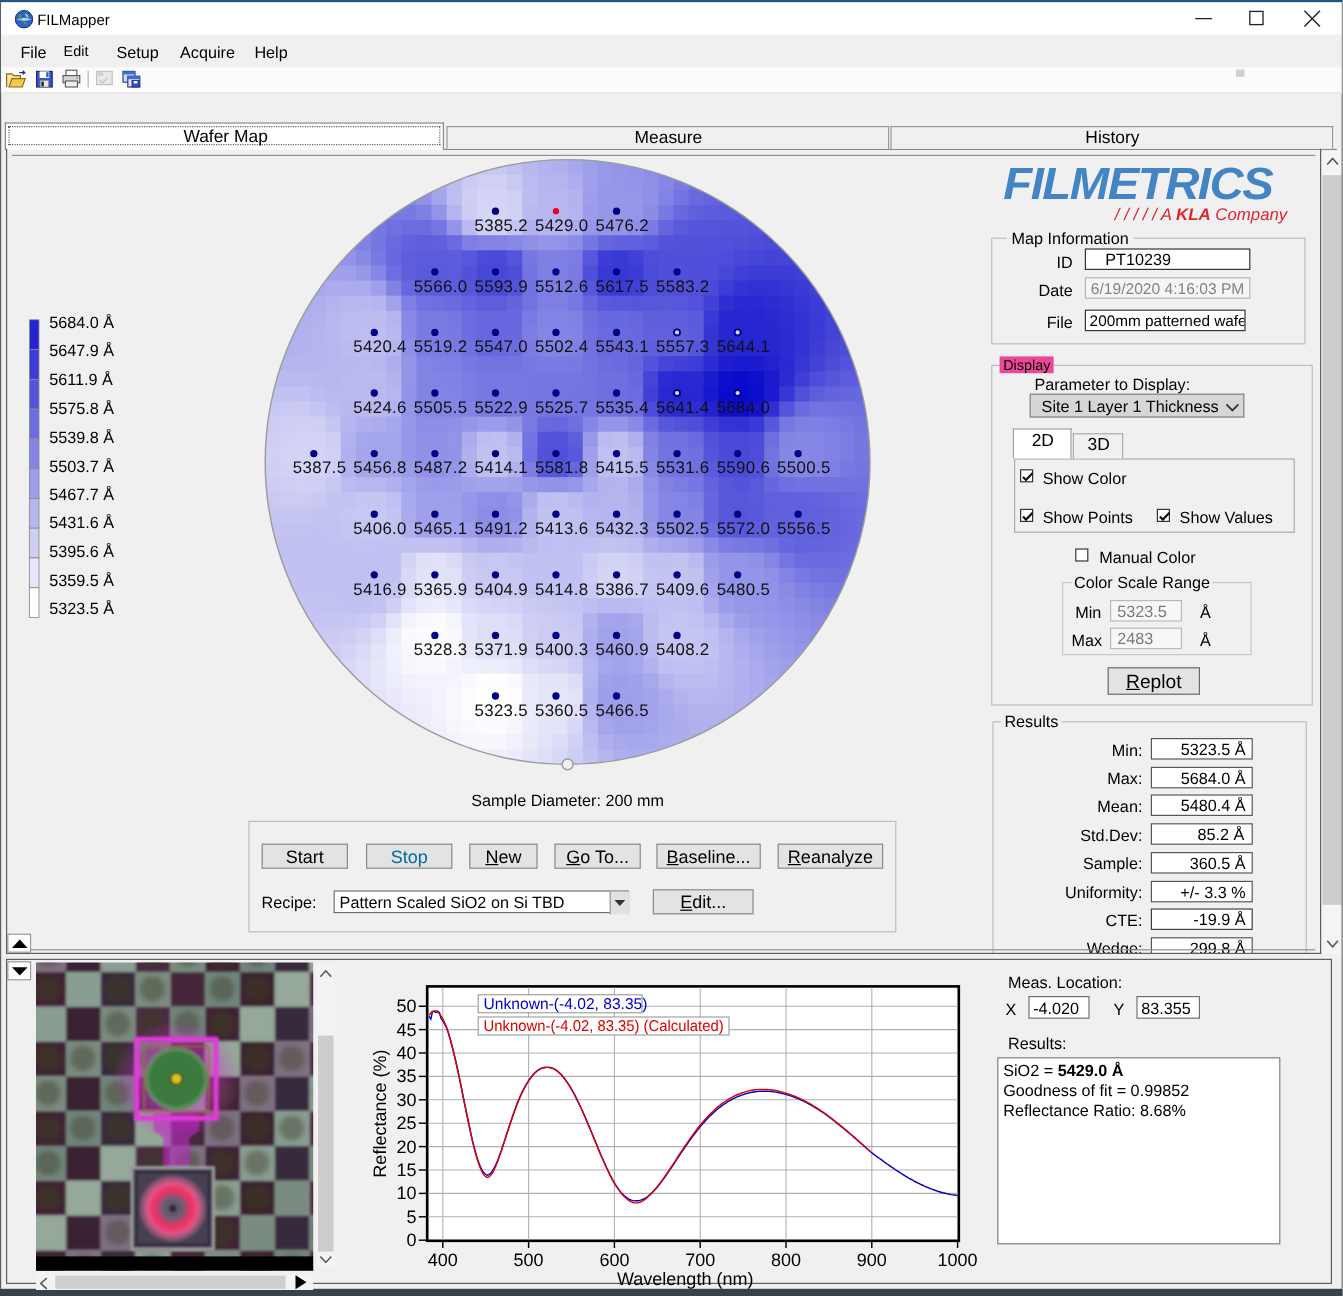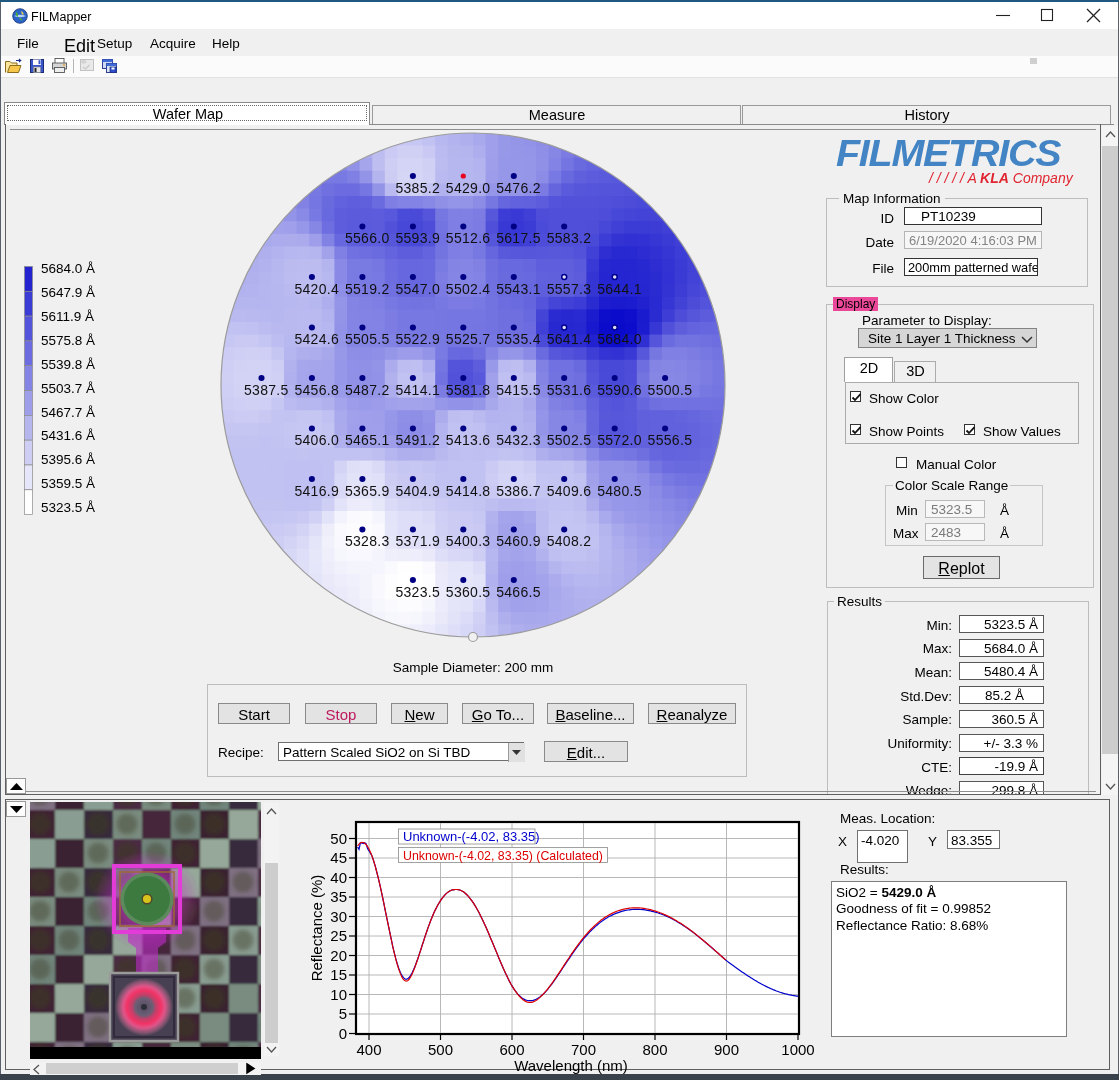--- a/index.html
+++ b/index.html
@@ -1481,21 +1481,21 @@
         <circle cx="412.9" cy="580.0" r="3.05" fill="#000085"></circle>
         <text x="395.4" y="596.5">5323.5</text>
         <circle cx="463.3" cy="580.0" r="3.05" fill="#000085"></circle>
         <text x="445.8" y="596.5">5360.5</text>
         <circle cx="513.8" cy="580.0" r="3.05" fill="#000085"></circle>
         <text x="496.2" y="596.5">5466.5</text>
       </g>
     </svg>
     <div style="position:absolute;left:207px;top:684px;width:540px;height:93px;border:1px solid #bdbdbd"></div>
     <div style="position:absolute;left:218px;top:703px;width:72px;height:21px;background:#e3e3e3;border:1px solid #8a8a8a;font-size:15px;text-align:center;line-height:21px;">Start</div>
-    <div style="position:absolute;left:305px;top:703px;width:72px;height:21px;background:#e3e3e3;border:1px solid #8a8a8a;font-size:15px;text-align:center;line-height:21px;color:#be185d">Stop</div>
+    <div style="position:absolute;left:305px;top:703px;width:72px;height:21px;background:#e3e3e3;border:1px solid #8a8a8a;font-size:15px;text-align:center;line-height:21px;color:#0369a1">Stop</div>
     <div style="position:absolute;left:391px;top:703px;width:57px;height:21px;background:#e3e3e3;border:1px solid #8a8a8a;font-size:15px;text-align:center;line-height:21px;"><u>N</u>ew</div>
     <div style="position:absolute;left:462px;top:703px;width:72px;height:21px;background:#e3e3e3;border:1px solid #8a8a8a;font-size:15px;text-align:center;line-height:21px;"><u>G</u>o To...</div>
     <div style="position:absolute;left:547px;top:703px;width:87px;height:21px;background:#e3e3e3;border:1px solid #8a8a8a;font-size:15px;text-align:center;line-height:21px;"><u>B</u>aseline...</div>
     <div style="position:absolute;left:648px;top:703px;width:88px;height:21px;background:#e3e3e3;border:1px solid #8a8a8a;font-size:15px;text-align:center;line-height:21px;"><u>R</u>eanalyze</div>
     <div style="position:absolute;left:218px;top:745px;font-size:13.5px">Recipe:</div>
     <div style="position:absolute;left:278px;top:742px;width:246px;height:19px;background:#fff;border:1px solid #6f6f6f;font-size:13.5px;line-height:19px;padding-left:4px">Pattern Scaled SiO2 on Si TBD</div>
     <div style="position:absolute;left:508px;top:743px;width:17px;height:19px;background:#e1e1e1;border-left:1px solid #9a9a9a"></div>
     <svg style="position:absolute;left:512px;top:750px" width="10" height="6">
       <path d="M0 0 L9 0 L4.5 5 Z" fill="#333"></path>
     </svg>
@@ -1551,21 +1551,21 @@
     <div style="position:absolute;left:923px;top:556px;width:77px;height:23px;background:#e3e3e3;border:1px solid #6a6a6a;font-size:16px;text-align:center;line-height:23px"><u>R</u>eplot</div>
     <div style="position:absolute;left:827px;top:601px;width:262px;height:200px;border:1px solid #bdbdbd"></div>
     <div style="position:absolute;left:834px;top:594px;font-size:13.5px;background:#f0f0f0;padding:0 3px">Results</div>
     <div style="position:absolute;left:852px;top:618px;width:100px;text-align:right;font-size:13.5px">Min:</div>
     <div style="position:absolute;left:959px;top:615px;width:85px;height:18px;background:#fff;border:1px solid #575757;font-size:13.5px;line-height:18px;text-align:right;padding-right:5px">5323.5 Å</div>
     <div style="position:absolute;left:852px;top:641px;width:100px;text-align:right;font-size:13.5px">Max:</div>
     <div style="position:absolute;left:959px;top:639px;width:85px;height:18px;background:#fff;border:1px solid #575757;font-size:13.5px;line-height:18px;text-align:right;padding-right:5px">5684.0 Å</div>
     <div style="position:absolute;left:852px;top:665px;width:100px;text-align:right;font-size:13.5px">Mean:</div>
     <div style="position:absolute;left:959px;top:662px;width:85px;height:18px;background:#fff;border:1px solid #575757;font-size:13.5px;line-height:18px;text-align:right;padding-right:5px">5480.4 Å</div>
     <div style="position:absolute;left:852px;top:689px;width:100px;text-align:right;font-size:13.5px">Std.Dev:</div>
-    <div style="position:absolute;left:959px;top:686px;width:85px;height:18px;background:#fff;border:1px solid #575757;font-size:13.5px;line-height:18px;text-align:right;padding-right:19px">85.2 Å</div>
+    <div style="position:absolute;left:959px;top:686px;width:85px;height:18px;background:#fff;border:1px solid #575757;font-size:13.5px;line-height:18px;text-align:right;padding-right:6px">85.2 Å</div>
     <div style="position:absolute;left:852px;top:712px;width:100px;text-align:right;font-size:13.5px">Sample:</div>
     <div style="position:absolute;left:959px;top:710px;width:85px;height:18px;background:#fff;border:1px solid #575757;font-size:13.5px;line-height:18px;text-align:right;padding-right:5px">360.5 Å</div>
     <div style="position:absolute;left:852px;top:736px;width:100px;text-align:right;font-size:13.5px">Uniformity:</div>
     <div style="position:absolute;left:959px;top:734px;width:85px;height:18px;background:#fff;border:1px solid #575757;font-size:13.5px;line-height:18px;text-align:right;padding-right:5px">+/- 3.3 %</div>
     <div style="position:absolute;left:852px;top:760px;width:100px;text-align:right;font-size:13.5px">CTE:</div>
     <div style="position:absolute;left:959px;top:757px;width:85px;height:18px;background:#fff;border:1px solid #404040;font-size:13.5px;line-height:18px;text-align:right;padding-right:5px">-19.9 Å</div>
     <div style="position:absolute;left:852px;top:783px;width:100px;text-align:right;font-size:13.5px">Wedge:</div>
     <div style="position:absolute;left:959px;top:781px;width:85px;height:18px;background:#fff;border:1px solid #575757;font-size:13.5px;line-height:18px;text-align:right;padding-right:5px">299.8 Å</div>
     <div style="position:absolute;left:1102px;top:126px;width:16px;height:669px;background:#f4f4f4"></div>
     <div style="position:absolute;left:1102px;top:146px;width:16px;height:608px;background:#cdcdcd"></div>
@@ -1590,21 +1590,21 @@
 </svg>
 <div style="position:absolute;left:31px;top:10px;font-size:12.5px">FILMapper</div>
 <svg style="position:absolute;left:990px;top:5px" width="122" height="20" viewBox="0 0 122 20">
 <line x1="6" y1="10.5" x2="20" y2="10.5" stroke="#222" stroke-width="1.1"></line>
 <rect x="51.5" y="4.5" width="11" height="11" fill="none" stroke="#222" stroke-width="1.1"></rect>
 <line x1="97" y1="4" x2="110" y2="17" stroke="#222" stroke-width="1.2"></line>
 <line x1="110" y1="4" x2="97" y2="17" stroke="#222" stroke-width="1.2"></line>
 </svg>
 <div style="position:absolute;left:1px;top:29px;width:1117px;height:27px;background:#f0f0f0"></div>
 <div style="position:absolute;left:17px;top:36px;font-size:13.5px">File</div>
-<div style="position:absolute;left:64px;top:36px;font-size:18px">Edit</div>
+<div style="position:absolute;left:53px;top:36px;font-size:12px">Edit</div>
 <div style="position:absolute;left:97px;top:36px;font-size:13.5px">Setup</div>
 <div style="position:absolute;left:150px;top:36px;font-size:13.5px">Acquire</div>
 <div style="position:absolute;left:212px;top:36px;font-size:13.5px">Help</div>
 <div style="position:absolute;left:1px;top:56px;width:1117px;height:22px;background:#fbfbfb;border-bottom:1px solid #e2e2e2"></div>
 <svg style="position:absolute;left:4px;top:56px" width="120" height="20" viewBox="0 0 120 20">
 <path d="M1.5 16.5 L1.5 5.5 L6 5.5 L7.5 7 L13 7 L13 9" fill="#fbe59a" stroke="#8a6d1f" stroke-width="1"></path>
 <path d="M3.5 16.5 L6 9.5 L17 9.5 L14.5 16.5 Z" fill="#f6c74a" stroke="#8a6d1f" stroke-width="1"></path>
 <path d="M12 4.5 L16.5 4.5 L15 3 M16.5 4.5 L15 6" fill="none" stroke="#1b2f8a" stroke-width="1.1"></path>
 <g transform="translate(24,0)">
 <rect x="2.5" y="3.5" width="13" height="13" fill="#3a57c9" stroke="#1c2c74" stroke-width="1"></rect>
@@ -1960,16 +1960,16 @@
     </g>
     <polyline points="357.6,847.0 359.0,849.3 360.4,842.9 361.9,843.0 363.3,843.6 364.7,842.7 366.2,843.9 367.6,848.8 369.1,851.0 370.6,853.4 372.1,856.3 373.6,860.7 375.1,865.6 376.5,871.0 378.0,876.8 379.5,883.1 381.0,889.8 382.5,896.8 384.0,904.1 385.4,911.2 386.9,918.4 388.4,925.7 389.9,932.9 391.4,939.9 392.8,946.6 394.3,952.9 395.8,958.7 397.3,963.9 398.8,968.5 400.3,972.2 401.7,975.2 403.2,977.4 404.7,978.7 406.2,979.3 407.6,978.8 409.1,977.5 410.5,975.6 412.0,973.1 413.4,970.1 414.9,966.6 416.3,962.8 417.8,958.7 419.2,954.4 420.7,950.0 422.1,945.5 423.6,941.0 425.0,936.6 426.5,932.3 427.9,928.1 429.4,924.1 430.8,920.3 432.3,916.7 433.7,913.3 435.2,910.1 436.7,907.2 438.1,904.5 439.6,902.1 441.0,899.9 442.5,897.9 443.9,896.1 445.4,894.4 446.8,893.1 448.3,891.9 449.7,891.0 451.2,890.3 452.6,889.8 454.1,889.6 455.5,889.5 456.9,889.5 458.3,889.6 459.7,890.0 461.1,890.5 462.4,891.2 463.8,892.1 465.2,893.2 466.6,894.5 468.0,895.9 469.4,897.5 470.7,899.3 472.1,901.2 473.5,903.2 474.9,905.4 476.3,907.8 477.7,910.2 479.1,912.8 480.4,915.5 481.8,918.3 483.2,921.2 484.6,924.2 486.0,927.3 487.4,930.4 488.8,933.7 490.1,936.9 491.5,940.2 492.9,943.6 494.3,946.9 495.7,950.3 497.1,953.6 498.4,957.0 499.8,960.3 501.2,963.5 502.6,966.7 504.0,969.9 505.4,972.9 506.8,975.8 508.1,978.7 509.5,981.4 510.9,984.0 512.3,986.4 513.7,988.6 515.1,990.6 516.5,992.4 517.8,994.1 519.2,995.5 520.6,996.8 522.0,998.0 523.4,998.9 524.8,999.6 526.1,1000.1 527.5,1000.5 528.9,1000.7 530.3,1000.7 531.7,1000.6 533.1,1000.3 534.6,999.9 536.0,999.3 537.4,998.6 538.8,997.7 540.2,996.7 541.6,995.5 543.1,994.2 544.5,992.8 545.9,991.3 547.3,989.8 548.7,988.0 550.1,986.2 551.6,984.3 553.0,982.4 554.4,980.4 555.8,978.4 557.2,976.3 558.6,974.2 560.1,972.1 561.5,970.0 562.9,967.8 564.3,965.7 565.7,963.6 567.1,961.4 568.6,959.3 570.0,957.3 571.4,955.2 572.8,953.2 574.2,951.1 575.6,949.2 577.1,947.2 578.5,945.3 579.9,943.5 581.3,941.6 582.7,939.9 584.1,938.2 585.6,936.5 587.0,935.0 588.4,933.4 589.8,931.9 591.2,930.5 592.6,929.1 594.1,927.7 595.5,926.4 596.9,925.2 598.3,924.0 599.7,922.9 601.1,921.8 602.6,920.8 604.0,919.8 605.4,918.8 606.8,917.9 608.2,917.1 609.6,916.3 611.1,915.6 612.5,914.9 613.9,914.2 615.3,913.6 616.7,913.1 618.1,912.6 619.6,912.1 621.0,911.6 622.4,911.2 623.8,910.8 625.2,910.5 626.6,910.2 628.1,910.0 629.5,909.8 630.9,909.6 632.3,909.5 633.7,909.4 635.1,909.4 636.6,909.4 637.9,909.4 639.3,909.4 640.7,909.5 642.1,909.6 643.5,909.7 644.9,909.9 646.3,910.1 647.7,910.3 649.1,910.6 650.5,910.9 651.9,911.3 653.3,911.6 654.7,912.0 656.1,912.4 657.4,912.8 658.8,913.2 660.2,913.7 661.6,914.2 663.0,914.8 664.4,915.3 665.8,915.9 667.2,916.5 668.6,917.2 670.0,917.8 671.4,918.5 672.8,919.3 674.2,920.0 675.6,920.8 676.9,921.6 678.3,922.4 679.7,923.2 681.1,924.1 682.5,925.0 683.9,925.9 685.3,926.8 686.7,927.7 688.1,928.7 689.5,929.7 690.9,930.7 692.3,931.8 693.7,932.8 695.1,933.9 696.4,935.0 697.8,936.1 699.2,937.2 700.6,938.4 702.0,939.5 703.4,940.6 704.8,941.8 706.2,943.0 707.6,944.2 709.0,945.4 710.4,946.5 711.8,947.8 713.2,949.0 714.6,950.2 715.9,951.4 717.3,952.6 718.7,953.8 720.1,955.1 721.5,956.3 722.9,957.5 724.3,958.8 725.7,960.0 727.1,961.1 728.5,962.2 729.9,963.2 731.3,964.2 732.7,965.2 734.1,966.2 735.4,967.2 736.8,968.2 738.2,969.2 739.6,970.2 741.0,971.2 742.4,972.2 743.8,973.1 745.2,974.1 746.6,975.0 748.0,975.9 749.4,976.8 750.8,977.7 752.2,978.6 753.6,979.5 754.9,980.3 756.3,981.1 757.7,982.0 759.1,982.7 760.5,983.5 761.9,984.3 763.3,985.0 764.7,985.7 766.1,986.4 767.5,987.1 768.9,987.7 770.3,988.4 771.7,989.0 773.1,989.6 774.5,990.1 775.8,990.7 777.2,991.2 778.6,991.7 780.0,992.2 781.4,992.7 782.8,993.1 784.2,993.5 785.6,993.9 787.0,994.2 788.4,994.6 789.8,994.9 791.2,995.2 792.6,995.5 794.0,995.7 795.3,995.9 796.7,996.1 798.1,996.2" fill="none" stroke="#0000cc" stroke-width="1.2"></polyline>
     <polyline points="357.6,846.0 359.0,844.1 360.4,842.9 361.9,842.4 363.3,842.5 364.7,843.3 366.2,844.7 367.6,846.7 369.1,849.2 370.6,852.5 372.1,856.3 373.6,860.7 375.1,865.6 376.5,871.0 378.0,876.8 379.5,883.1 381.0,889.8 382.5,896.8 384.0,904.1 385.4,911.2 386.9,918.5 388.4,925.7 389.9,932.9 391.4,940.0 392.8,946.8 394.3,953.2 395.8,959.2 397.3,964.6 398.8,969.4 400.3,973.4 401.7,976.7 403.2,979.1 404.7,980.6 406.2,981.2 407.6,980.7 409.1,979.3 410.5,977.1 412.0,974.3 413.4,971.0 414.9,967.3 416.3,963.2 417.8,959.0 419.2,954.6 420.7,950.1 422.1,945.6 423.6,941.1 425.0,936.6 426.5,932.3 427.9,928.1 429.4,924.1 430.8,920.3 432.3,916.7 433.7,913.3 435.2,910.1 436.7,907.2 438.1,904.5 439.6,902.1 441.0,899.9 442.5,897.9 443.9,896.1 445.4,894.4 446.8,893.1 448.3,891.9 449.7,891.0 451.2,890.3 452.6,889.8 454.1,889.6 455.5,889.5 456.9,889.5 458.3,889.6 459.7,890.0 461.1,890.5 462.4,891.2 463.8,892.1 465.2,893.2 466.6,894.5 468.0,895.9 469.4,897.5 470.7,899.3 472.1,901.2 473.5,903.2 474.9,905.4 476.3,907.8 477.7,910.2 479.1,912.8 480.4,915.5 481.8,918.3 483.2,921.2 484.6,924.2 486.0,927.3 487.4,930.4 488.8,933.6 490.1,936.9 491.5,940.2 492.9,943.5 494.3,946.9 495.7,950.3 497.1,953.6 498.4,956.9 499.8,960.3 501.2,963.5 502.6,966.7 504.0,969.8 505.4,972.9 506.8,975.8 508.1,978.6 509.5,981.4 510.9,984.0 512.3,986.4 513.7,988.6 515.1,990.7 516.5,992.6 517.8,994.4 519.2,996.0 520.6,997.5 522.0,998.8 523.4,999.9 524.8,1000.9 526.1,1001.6 527.5,1002.1 528.9,1002.4 530.3,1002.4 531.7,1002.3 533.1,1001.9 534.6,1001.3 536.0,1000.5 537.4,999.5 538.8,998.4 540.2,997.1 541.6,995.7 543.1,994.3 544.5,992.7 545.9,991.1 547.3,989.5 548.7,987.6 550.1,985.8 551.6,983.9 553.0,981.9 554.4,979.8 555.8,977.8 557.2,975.7 558.6,973.6 560.1,971.4 561.5,969.3 562.9,967.1 564.3,964.9 565.7,962.7 567.1,960.6 568.6,958.5 570.0,956.3 571.4,954.2 572.8,952.2 574.2,950.1 575.6,948.1 577.1,946.1 578.5,944.2 579.9,942.3 581.3,940.4 582.7,938.6 584.1,936.9 585.6,935.2 587.0,933.6 588.4,932.0 589.8,930.5 591.2,929.0 592.6,927.6 594.1,926.2 595.5,924.9 596.9,923.6 598.3,922.4 599.7,921.3 601.1,920.1 602.6,919.1 604.0,918.1 605.4,917.1 606.8,916.2 608.2,915.4 609.6,914.6 611.1,913.8 612.5,913.1 613.9,912.5 615.3,911.9 616.7,911.3 618.1,910.8 619.6,910.3 621.0,909.9 622.4,909.5 623.8,909.1 625.2,908.8 626.6,908.5 628.1,908.3 629.5,908.1 630.9,908.0 632.3,907.9 633.7,907.8 635.1,907.8 636.6,907.8 637.9,907.9 639.3,907.9 640.7,908.0 642.1,908.1 643.5,908.3 644.9,908.5 646.3,908.8 647.7,909.0 649.1,909.4 650.5,909.7 651.9,910.1 653.3,910.5 654.7,910.9 656.1,911.3 657.4,911.8 658.8,912.2 660.2,912.8 661.6,913.3 663.0,913.9 664.4,914.5 665.8,915.1 667.2,915.7 668.6,916.4 670.0,917.1 671.4,917.9 672.8,918.6 674.2,919.4 675.6,920.2 676.9,921.0 678.3,921.9 679.7,922.7 681.1,923.6 682.5,924.5 683.9,925.5 685.3,926.4 686.7,927.4 688.1,928.3 689.5,929.4 690.9,930.4 692.3,931.5 693.7,932.6 695.1,933.7 696.4,934.8 697.8,935.9 699.2,937.0 700.6,938.2 702.0,939.3 703.4,940.5 704.8,941.7 706.2,942.8 707.6,944.0 709.0,945.2 710.4,946.4 711.8,947.6 713.2,948.9 714.6,950.1 715.9,951.3 717.3,952.5 718.7,953.8 720.1,955.0 721.5,956.2 722.9,957.5 724.3,958.7 725.7,960.0" fill="none" stroke="#dd0000" stroke-width="1.2"></polyline>
     <rect x="398.5" y="829" width="136.5" height="15" fill="#fff" stroke="#8a8a8a" stroke-width="0.8"></rect>
     <text x="403" y="841" font-family="Liberation Sans, sans-serif" font-size="13px" fill="#0000cc">Unknown-(-4.02, 83.35)</text>
     <rect x="398.5" y="847.5" width="209" height="15" fill="#fff" stroke="#8a8a8a" stroke-width="0.8"></rect>
     <text x="403" y="859.5" font-family="Liberation Sans, sans-serif" font-size="13px" fill="#dd0000" textLength="200" lengthAdjust="spacingAndGlyphs">Unknown-(-4.02, 83.35) (Calculated)</text>
   </svg>
 <div style="position:absolute;left:840px;top:811px;font-size:13.5px">Meas. Location:</div>
 <div style="position:absolute;left:838px;top:834px;font-size:13.5px">X</div>
-<div style="position:absolute;left:857px;top:830px;width:51px;height:33px;background:#fff;border:1px solid #707070;font-size:13.5px;line-height:19px;padding-left:3px">-4.020</div>
+<div style="position:absolute;left:857px;top:830px;width:51px;height:19px;background:#fff;border:1px solid #707070;font-size:13.5px;line-height:19px;padding-left:3px">-4.020</div>
 <div style="position:absolute;left:928px;top:834px;font-size:13.5px">Y</div>
 <div style="position:absolute;left:947px;top:830px;width:53px;height:19px;background:#fff;border:1px solid #707070;font-size:13.5px;line-height:19px;padding-left:3px">83.355</div>
 <div style="position:absolute;left:840px;top:862px;font-size:13.5px">Results:</div>
 <div style="position:absolute;left:831px;top:881px;width:236px;height:156px;background:#fff;border:1px solid #7e7e7e;font-size:13.5px;line-height:16.3px;padding:3px 0 0 4px">SiO2 = <b>5429.0 Å</b><br>Goodness of fit = 0.99852<br>Reflectance Ratio: 8.68%</div>
 </body></html>

